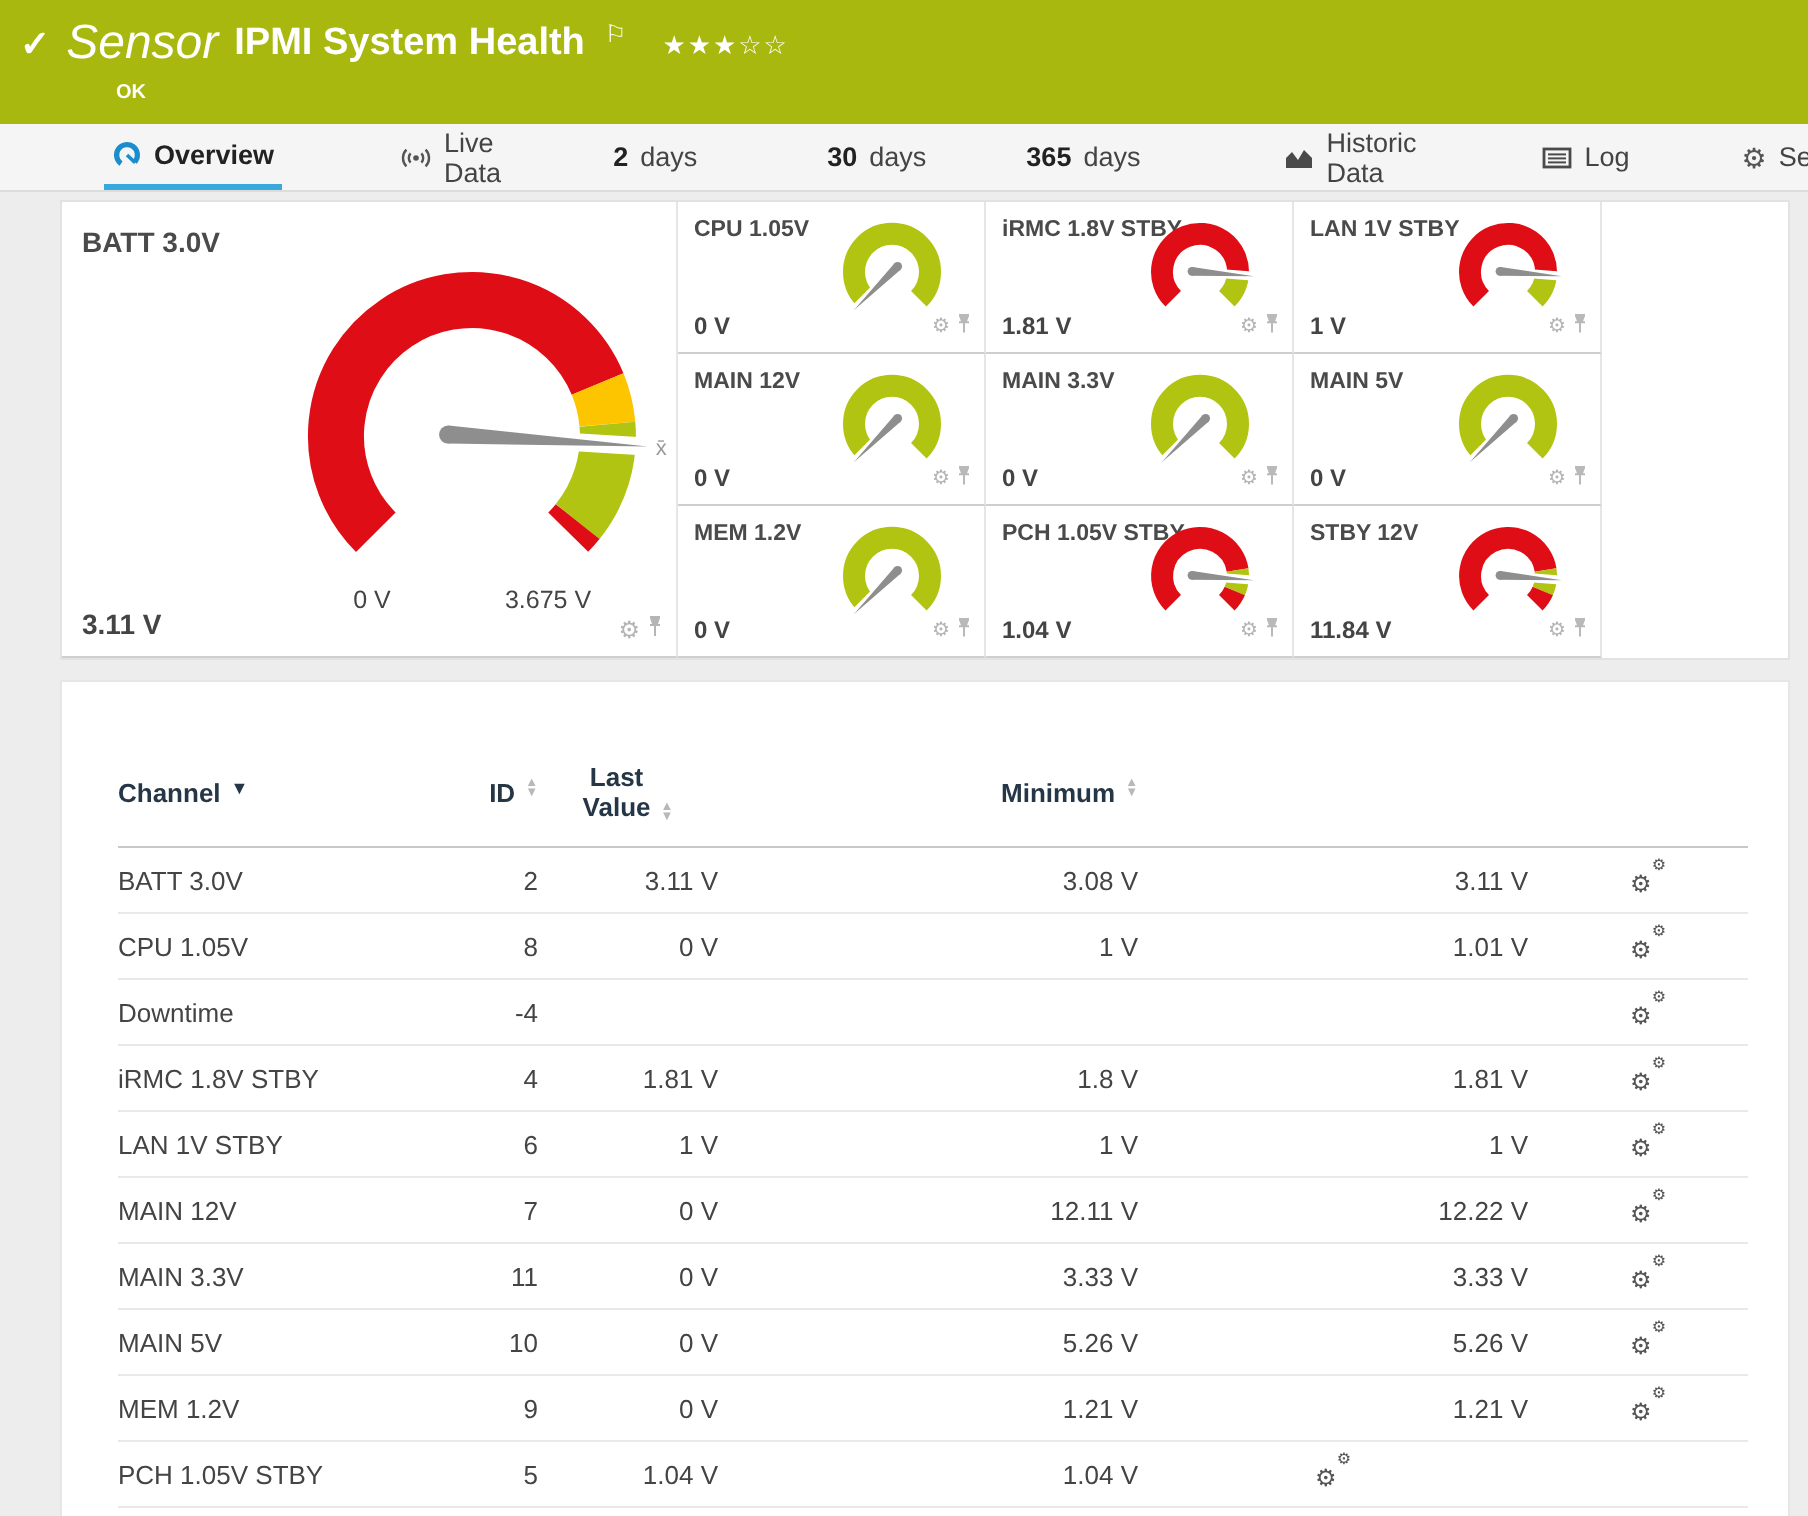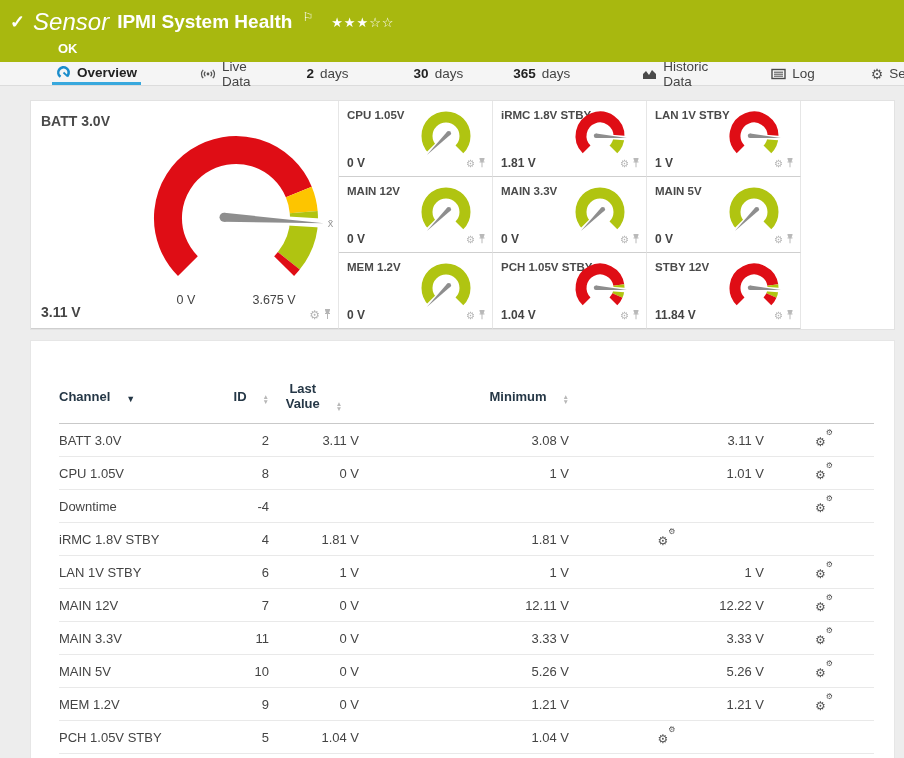--- a/index.html
+++ b/index.html
@@ -7,24 +7,24 @@
     font-family:"Liberation Sans", sans-serif; background:#ededed; }
 
   
   .sensor-header { height:62px; background:#a8b80f; color:#fff; padding:8px 12px 0 10px; position:relative; }
   .sh-row1 { display:flex; align-items:center; gap:8px; }
   .sh-check { font-size:18px; font-weight:bold; }
   .sh-kind { font-style:italic; font-size:24px; }
   .sh-title { font-size:19px; font-weight:bold; }
   .sh-flag { font-size:12px; margin-left:2px; position:relative; top:-5px;}
   .sh-stars { font-size:13px; letter-spacing:1px; margin-left:10px; }
-  .sh-status { font-size:13px; font-weight:bold; margin:5px 0 0 48px; }
+  .sh-status { font-size:10px; font-weight:bold; margin:5px 0 0 48px; }
 
   
-  .tabbar { height:24px; background:#f5f5f5; border-bottom:1px solid #dcdcdc; display:flex; align-items:stretch; font-size:13.5px; color:#3a3a3a; }
+  .tabbar { height:34px; background:#f5f5f5; border-bottom:1px solid #dcdcdc; display:flex; align-items:stretch; font-size:13.5px; color:#3a3a3a; }
   .tab { display:flex; align-items:center; gap:6px; padding:0 4px; cursor:pointer; position:relative; }
   .tab b { color:#222; }
   .tab .t-lbl { color:#444; }
   .tab.active { font-weight:bold; }
   .tab.active { border-bottom:3px solid #38a8dd; }
   .ticon { display:inline-flex; align-items:center; }
   .gear-glyph { font-size:14px; color:#555; }.m-l52{margin-left:52px}.m-l55{margin-left:55px}
   .m-l48{margin-left:48px}.m-l64{margin-left:64px}.m-l57{margin-left:57px}.m-l42{margin-left:42px}
 
   
@@ -46,21 +46,21 @@
   .sg-svg { position:absolute; right:18px; top:8px; }
   .sg-value { position:absolute; left:8px; bottom:6px; font-size:12px; font-weight:bold; color:#444; }
   svg { overflow:visible; }
 
   
   .table-card { position:absolute; left:30px; top:340px; width:865px; height:500px;
      background:#fff; border:1px solid #e6e6e6; padding:0 20px 0 28px; }
   .tgrid { display:grid; grid-template-columns:165px 45px 90px 210px 195px 120px; align-items:center; }
   .t-head { padding-top:40px; padding-bottom:12px; border-bottom:1px solid #c9c9c9;
      font-size:13px; font-weight:bold; color:#253746; }
-  .t-head .hcell { display:flex; align-items:flex-end; gap:16px; }
+  .t-head .hcell { display:flex; align-items:flex-start; gap:5px; }
   .h-right { justify-content:flex-end; }
   .h-center { justify-content:center; text-align:center; }
   .sorters { display:inline-flex; flex-direction:column; line-height:5px; font-size:6.5px; color:#b8b8b8; }
   .sort-active { font-size:9px; color:#253746; }
   .trow { height:33px; border-bottom:1px solid #e9e9e9; font-size:13px; color:#444; }
   .cell-r { text-align:right; }
   .cell-icon { text-align:center; }
   .edit-gears { position:relative; display:inline-block; width:18px; height:16px; color:#555; }
   .edit-gears .g1 { position:absolute; left:0; bottom:-2px; font-size:12px; }
   .edit-gears .g2 { position:absolute; right:0; top:-3px; font-size:8px; }
@@ -366,20 +366,21 @@
        <div class="cell-r">-4</div>
        <div class="cell-r"></div>
        <div class="cell-r"></div>
        <div class="cell-r"></div>
        <div class="cell-icon"><span class="edit-gears"><span class="g1">⚙</span><span class="g2">⚙</span></span></div>
      </div>
       <div class="tgrid trow">
        <div>iRMC 1.8V STBY</div>
        <div class="cell-r">4</div>
        <div class="cell-r">1.81 V</div>
+       <div class="cell-r">1.8 V</div>
        <div class="cell-r">1.81 V</div>
        <div class="cell-icon"><span class="edit-gears"><span class="g1">⚙</span><span class="g2">⚙</span></span></div>
      </div>
       <div class="tgrid trow">
        <div>LAN 1V STBY</div>
        <div class="cell-r">6</div>
        <div class="cell-r">1 V</div>
        <div class="cell-r">1 V</div>
        <div class="cell-r">1 V</div>
        <div class="cell-icon"><span class="edit-gears"><span class="g1">⚙</span><span class="g2">⚙</span></span></div>

